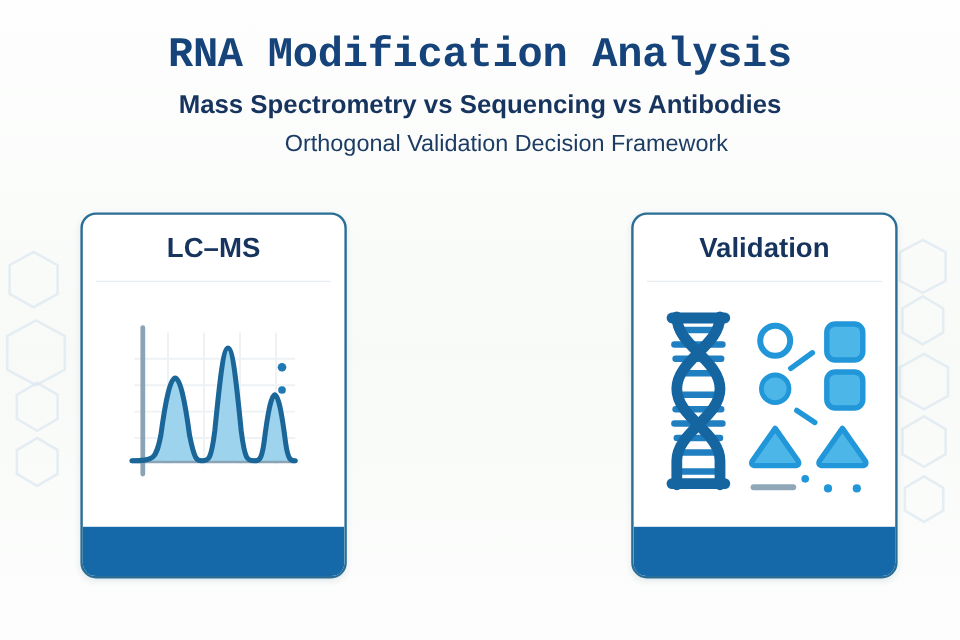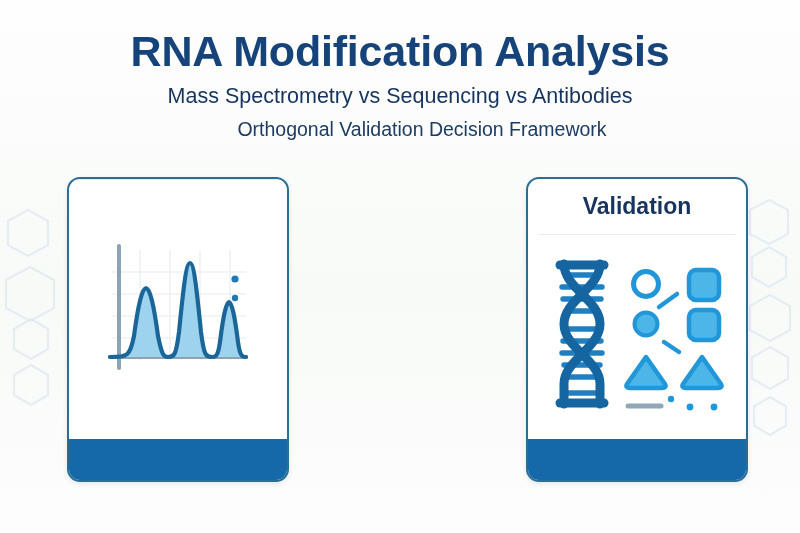--- a/index.html
+++ b/index.html
@@ -40,30 +40,31 @@
 
   
   .header {
     position: absolute;
     top: 0; left: 0; right: 0;
     z-index: 3;
     text-align: center;
     padding-top: 27px;
   }
   .title {
-    font-size: 43px;
+    font-size: 35px;
     font-weight: bold;
     color: #16447a;
     letter-spacing: -0.2px;
     line-height: 1.12;
+    font-family: Liberation Mono, monospace;
   }
   .subtitle {
     margin-top: 9px;
     font-size: 21.5px;
-    font-weight: normal;
+    font-weight: bold;
     color: #16345e;
     line-height: 1.2;
   }
   .subsubtitle {
     margin-top: 8px;
     font-size: 19.5px;
     font-weight: normal;
     color: #1c3c64;
     line-height: 1.2;
     padding-left: 44px;
@@ -162,20 +163,21 @@
 
   <div class="header">
     <div class="title">RNA Modification Analysis</div>
     <div class="subtitle">Mass Spectrometry vs Sequencing vs Antibodies</div>
     <div class="subsubtitle">Orthogonal Validation Decision Framework</div>
   </div>
 
   <div class="cards">
 
     <div class="card">
+      <div class="card-title">LC–MS</div>
       <div class="card-divider"></div>
       <div class="card-body">
         <svg width="168" height="150" viewBox="0 0 168 150">
 
           <g stroke="#eef2f5" stroke-width="1.6">
             <line x1="46" y1="18" x2="46" y2="128"></line>
             <line x1="76" y1="18" x2="76" y2="128"></line>
             <line x1="106" y1="18" x2="106" y2="128"></line>
             <line x1="136" y1="18" x2="136" y2="128"></line>
             <line x1="18" y1="40" x2="152" y2="40"></line>

